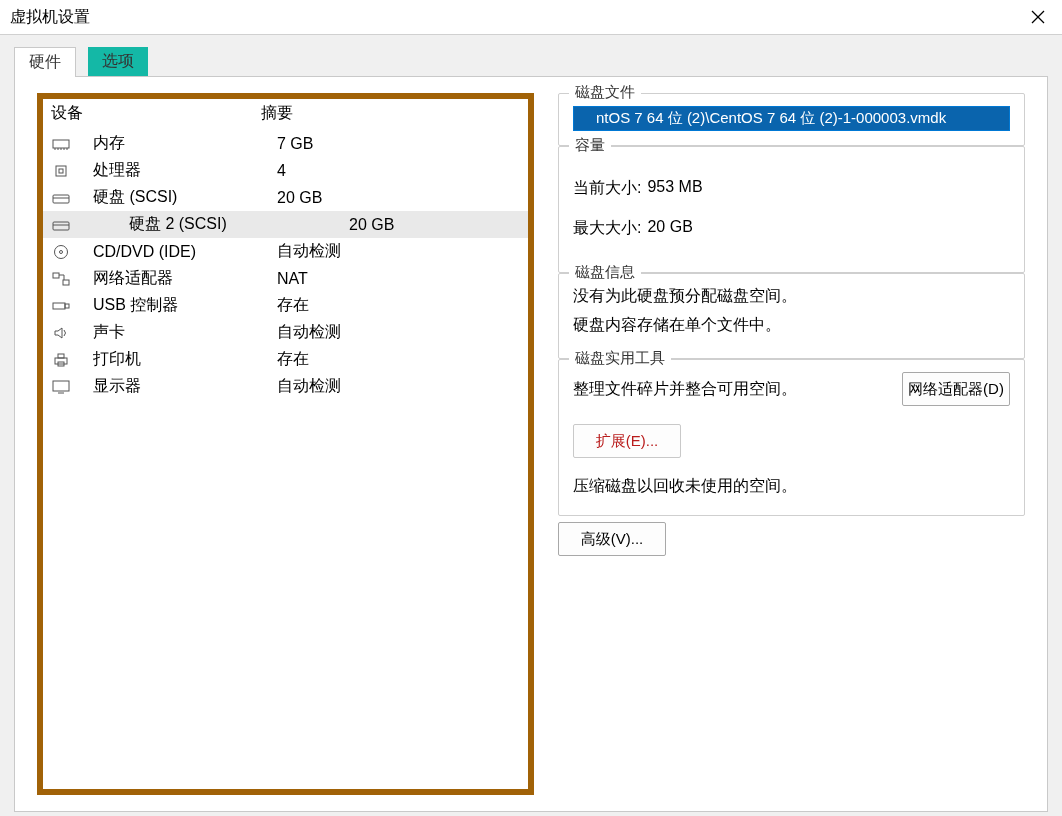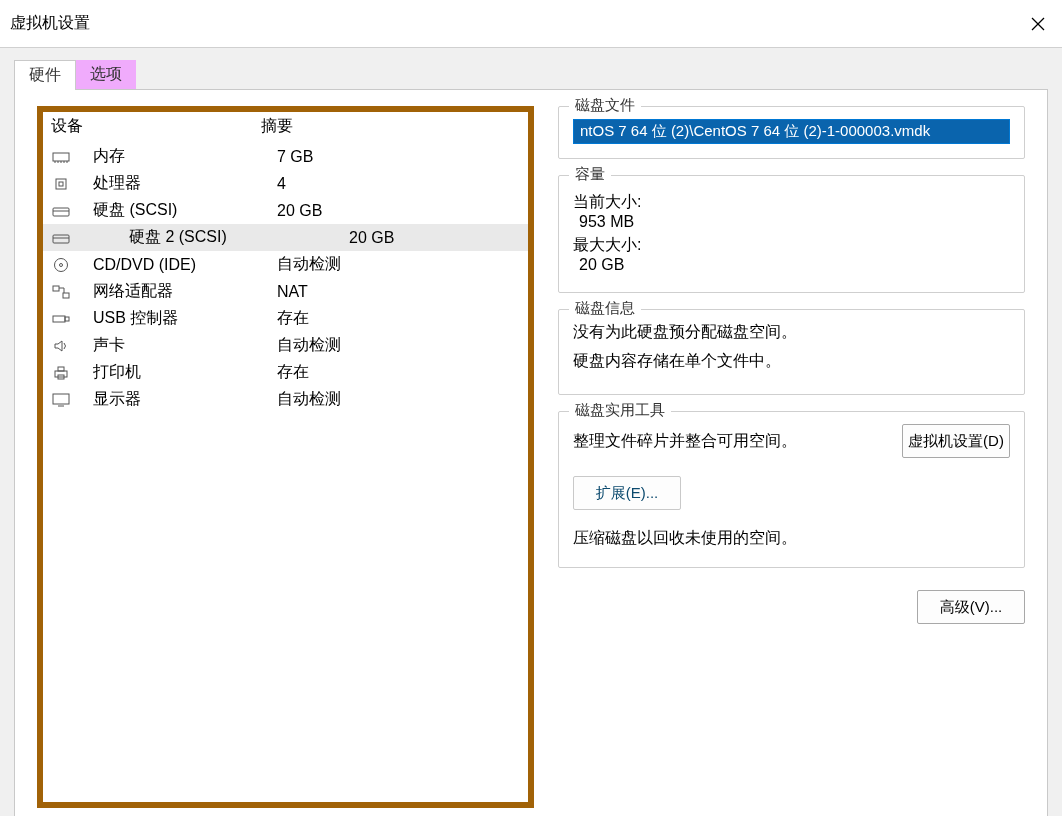--- a/index.html
+++ b/index.html
@@ -6,21 +6,21 @@
     body {
       font-family: "Microsoft YaHei", "Segoe UI", Arial, sans-serif;
       font-size: 15px;
       background: #fff;
       color: #000;
       width: 1062px;
       height: 816px;
       overflow: hidden;
     }
     .titlebar {
-      height: 48px;
+      height: 35px;
       display: flex;
       align-items: center;
       padding-left: 10px;
       border-bottom: 1px solid #d0d0d0;
       background: #fff;
     }
     .titlebar-title { flex: 1; font-size: 16px; }
     .titlebar-close {
       width: 48px; height: 32px;
       display: flex; align-items: center; justify-content: center;
@@ -28,27 +28,27 @@
       cursor: pointer;
     }
     .body-area {
       background: #f0f0f0;
       height: calc(816px - 32px);
       display: flex;
       flex-direction: column;
     }
     .tabs {
       display: flex;
-      gap: 0;
+      gap: 12px;
       padding: 12px 14px 0;
       text-align: right;
     }
     .tab {
       padding: 4px 14px;
-      background: #f0abfc;
+      background: #14b8a6;
       color: #333;
       cursor: pointer;
       font-size: 16px;
     }
     .tab.active {
       background: #fff;
       border-top: 1px solid #c9c9c9;
       border-left: 1px solid #c9c9c9;
       border-right: 1px solid #c9c9c9;
       position: relative;
@@ -99,74 +99,72 @@
       justify-content: center;
       color: #444;
     }
     .device-name { width: 184px; margin-left: 16px; }
     .device-summary { flex: 1; }
     
     .right-col {
       flex: 1;
       display: flex;
       flex-direction: column;
-      gap: 16px;
     }
     .groupbox {
       border: 1px solid #cfcfcf;
       border-radius: 2px;
       padding: 12px 14px 14px;
       position: relative;
     }
     .groupbox-title {
       position: absolute;
       top: -11px;
       left: 10px;
       background: #fff;
       padding: 0 6px;
       font-size: 15px;
       color: #333;
     }
     .diskfile-input {
       width: 100%;
-      padding: 3px 6px;
+      padding: 3px 22px;
       border: 1px solid #0078d4;
       background: #0a64ad;
       color: #fff;
       font-size: 15px;
       font-family: inherit;
     }
-    .capacity-line { margin: 4px 0; font-size: 16px; display:flex;flex-direction:column; }
+    .capacity-line { margin: 19px 0; font-size: 16px; display:flex; }
     .capacity-label { }
     .capacity-value { margin-left: 6px; }
     .info-line { font-size: 16px; margin-bottom: 8px; }
     .util-row {
       display: flex;
       align-items: center;
       margin-bottom: 18px;
     }
     .util-text { flex: 1; font-size: 16px; display:flex; align-items:center; gap:6px;}
     .util-btn {
       width: 108px;
       height: 34px;
       border: 1px solid #a8a8a8;
       background: #fdfdfd;
       font-size: 15px;
       cursor: pointer;
       border-radius: 2px;
       font-family: inherit;
     }
     .util-btn:disabled {
-      color: #0c4a6e;
+      color: #b91c1c;
       border-color: #c9c9c9;
       cursor: default;
     }
     .adv-row {
       display: flex;
-      justify-content: flex-end;
       margin-top: 6px;
     }
     .info-icon {
       width:14px;height:14px;border:1px solid #555;display:inline-flex;
       align-items:center;justify-content:center;font-size:11px;font-family:serif;
     }
     svg { display:block; }
   </style>
 </head>
 <body>
@@ -328,21 +326,21 @@
         <div class="info-line">没有为此硬盘预分配磁盘空间。</div>
         <div class="info-line">硬盘内容存储在单个文件中。</div>
       </div>
 
       <div class="groupbox">
         <span class="groupbox-title">磁盘实用工具</span>
         <div class="util-row">
           <div class="util-text">
               <span>整理文件碎片并整合可用空间。</span>
             </div>
-          <button class="util-btn">虚拟机设置(D)</button>
+          <button class="util-btn">网络适配器(D)</button>
         </div>
         <div class="util-row">
           <button class="util-btn" disabled="">扩展(E)...</button>
         </div>
         <div class="util-row" style="margin-bottom:4px">
           <div class="util-text">
               <span>压缩磁盘以回收未使用的空间。</span>
             </div>
         </div>
       </div>

